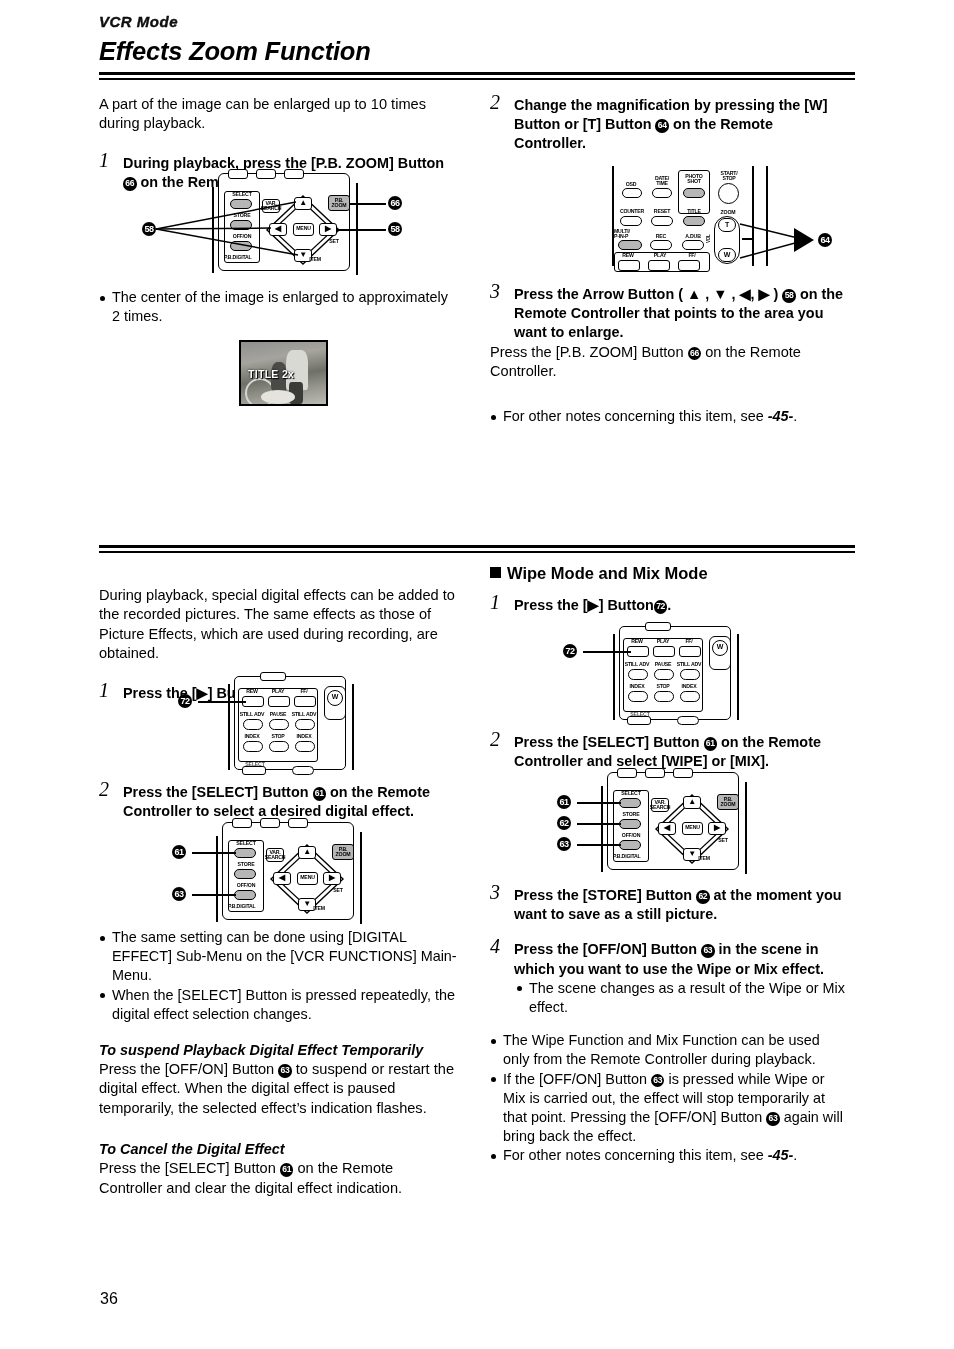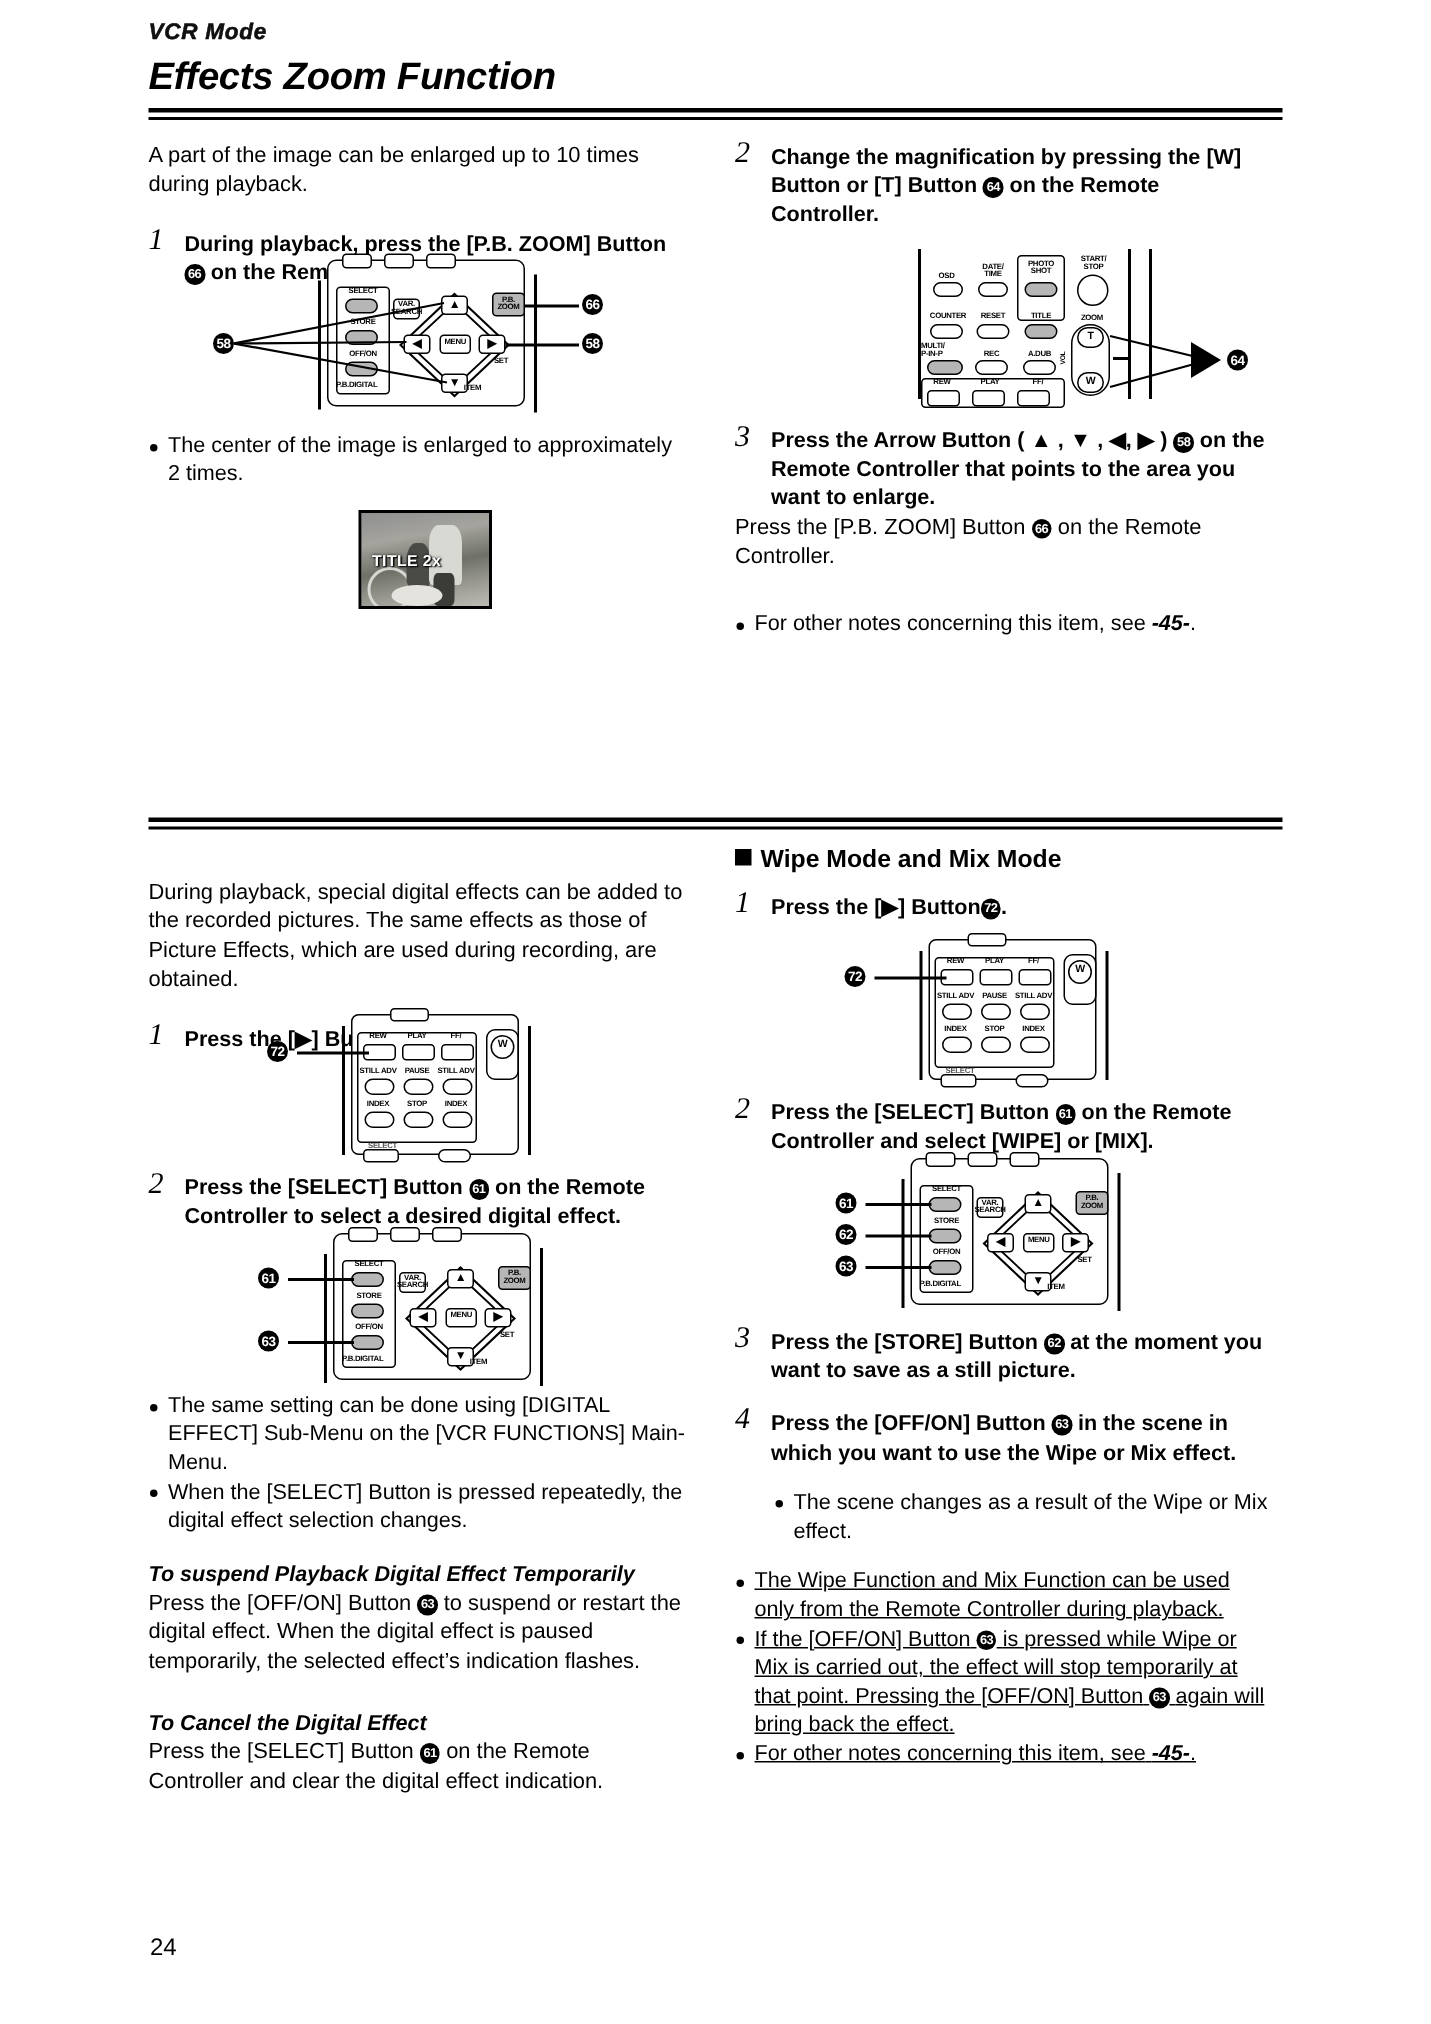--- a/index.html
+++ b/index.html
@@ -559,35 +559,35 @@
       <span class="num">3</span><span>Press the [STORE] Button</span>
       <span class="cn">62</span>
       <span>at the moment you want to save as a still picture.</span>
     </div>
 
     <div class="step" style="margin-top:16px;">
       <span class="num">4</span><span>Press the [OFF/ON] Button</span>
       <span class="cn">63</span>
       <span>in the scene in which you want to use the Wipe or Mix effect.</span>
     </div>
-    <ul class="bl indent" style="margin-top:14px;padding-left:24px;">
+    <ul class="bl indent" style="margin-top:0;padding-left:24px;">
       <li>The scene changes as a result of the Wipe or Mix effect.</li>
     </ul>
 
-    <ul class="bl" style="margin-top:14px;text-decoration:underline;">
+    <ul class="bl" style="margin-top:14px;">
       <li>The Wipe Function and Mix Function can be used only from the Remote Controller during playback.</li>
       <li>
         <span>If the [OFF/ON] Button</span>
         <span class="cn">63</span>
         <span>is pressed while Wipe or Mix is carried out, the effect will stop temporarily at that point. Pressing the [OFF/ON] Button</span>
         <span class="cn">63</span>
         <span>again will bring back the effect.</span>
       </li>
       <li>
         <span>For other notes concerning this item, see</span>
         <span class="ital">-45-</span><span>.</span>
       </li>
     </ul>
   </div>
 
-  <div class="pgnum">24</div>
+  <div class="pgnum">36</div>
 
 </div>
 
 </body></html>

